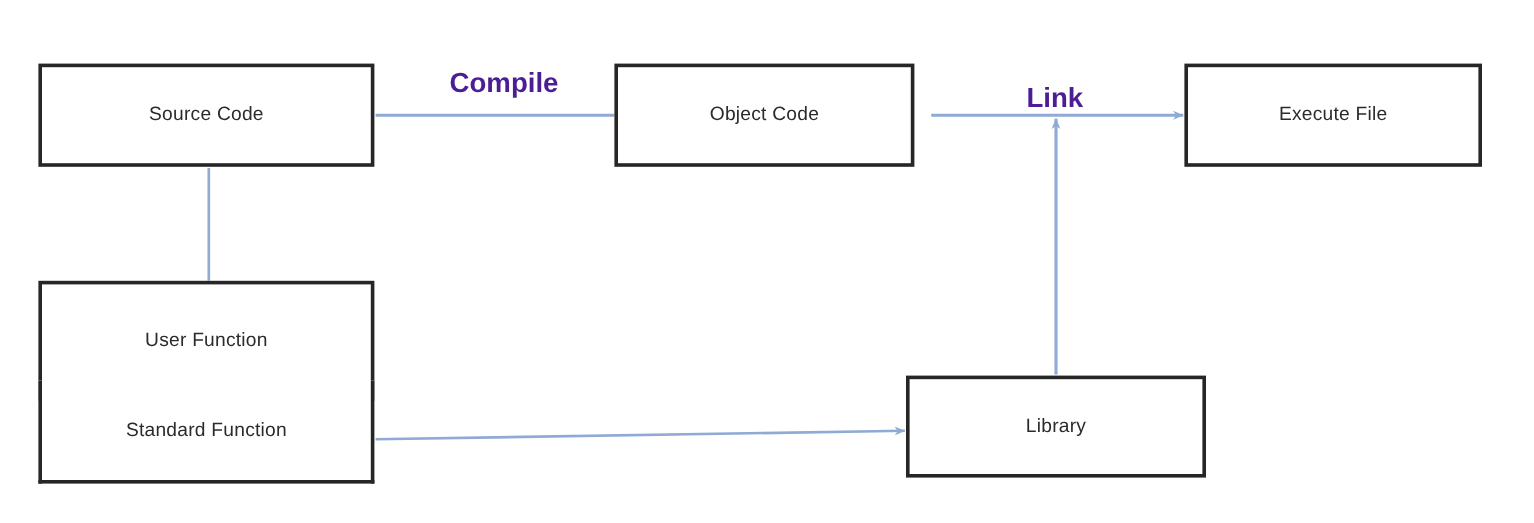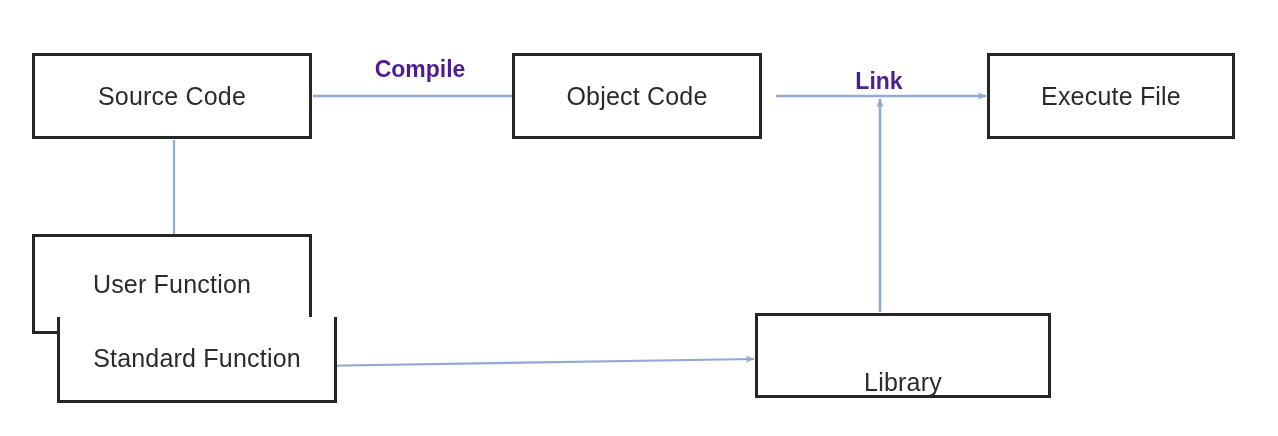--- a/index.html
+++ b/index.html
@@ -32,29 +32,29 @@
     z-index: 2;
     box-sizing: border-box;
     background: #ffffff;
     border: 3px solid #262626;
     display: flex;
     align-items: center;
     justify-content: center;
   }
   .node-label {
     color: #2b2b2b;
-    font-size: 25px;
+    font-size: 16px;
     font-weight: 400;
     letter-spacing: 0.2px;
     white-space: nowrap;
     line-height: 1;
   }
   
   .node.stacked-top { border-bottom-width: 3px; }
-  .node.stacked-bottom { border-top-width: 0; margin-left: 25px; }
+  .node.stacked-bottom { border-top-width: 0; }
 
   
   .edge-label {
     position: absolute;
     z-index: 3;
     color: #4c1d95;
     font-size: 23px;
     font-weight: bold;
     white-space: nowrap;
     line-height: 1;
@@ -101,17 +101,17 @@
   </div>
 
   <div class="node stacked-top" style="left:32px; top:234px; width:280px; height:100px;">
     <span class="node-label">User Function</span>
   </div>
 
   <div class="node stacked-bottom" style="left:32px; top:317px; width:280px; height:86px;">
     <span class="node-label">Standard Function</span>
   </div>
 
-  <div class="node" style="left:755px; top:313px; width:296px; height:85px;align-items:flex-end;">
+  <div class="node" style="left:755px; top:313px; width:250px; height:85px;">
     <span class="node-label">Library</span>
   </div>
 
 </div>
 
 </body></html>

